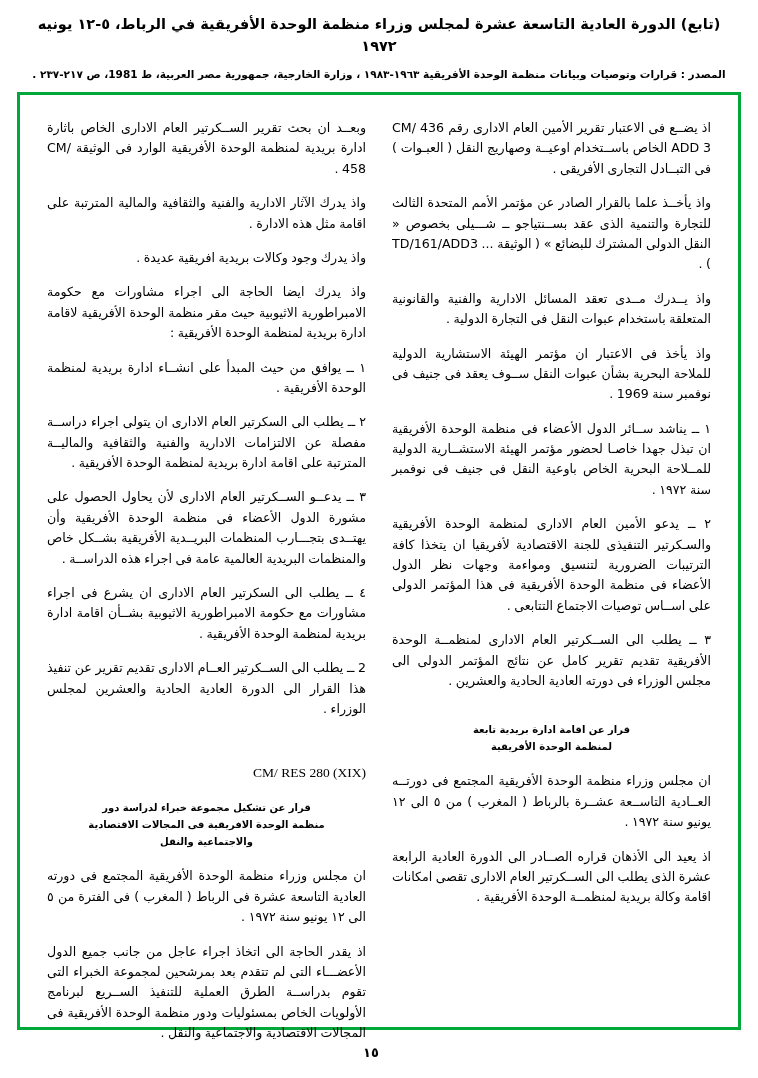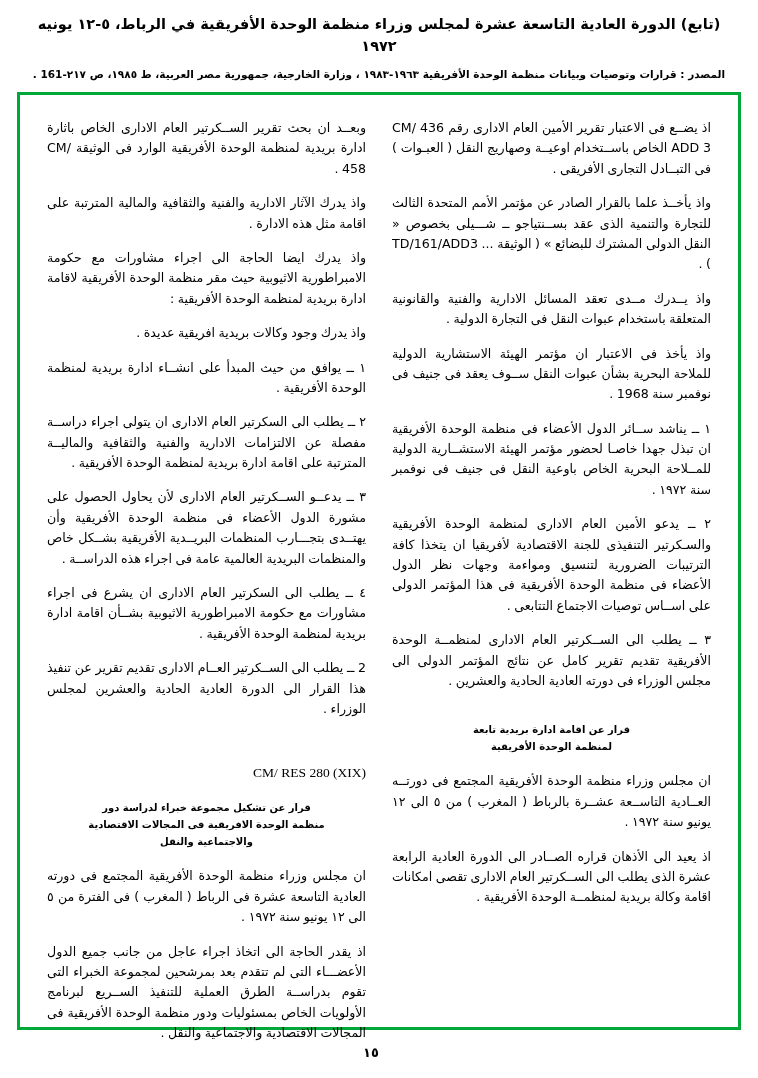--- a/index.html
+++ b/index.html
@@ -102,50 +102,50 @@
     font-weight: bold;
   }
 </style>
 </head>
 <body>
 
 <div class="page">
 
   <div class="header">
     <div class="header-title">(تابع) الدورة العادية التاسعة عشرة لمجلس وزراء منظمة الوحدة الأفريقية في الرباط، ٥-١٢ يونيه ١٩٧٢</div>
-    <div class="header-source">المصدر : قرارات وتوصيات وبيانات منظمة الوحدة الأفريقية ١٩٦٣-١٩٨٣ ، وزارة الخارجية، جمهورية مصر العربية، ط ١٩٨٥، ص ٢١٧-161 .</div>
+    <div class="header-source">المصدر : قرارات وتوصيات وبيانات منظمة الوحدة الأفريقية ١٩٦٣-١٩٨٣ ، وزارة الخارجية، جمهورية مصر العربية، ط 1981، ص ٢١٧-٢٣٧ .</div>
   </div>
 
   <div class="frame"></div>
 
   <div class="columns">
 
     <div class="col">
       <p>اذ يضــع فى الاعتبار تقرير الأمين العام الادارى رقم CM/ 436 ADD 3 الخاص باســتخدام اوعيــة وصهاريج النقل ( العبـوات ) فى التبــادل التجارى الأفريقى .</p>
       <p>واذ يأخــذ علما بالقرار الصادر عن مؤتمر الأمم المتحدة الثالث للتجارة والتنمية الذى عقد بســنتياجو ــ شـــيلى بخصوص « النقل الدولى المشترك للبضائع » ( الوثيقة ... TD/161/ADD3 ) .</p>
       <p>واذ يــدرك مــدى تعقد المسائل الادارية والفنية والقانونية المتعلقة باستخدام عبوات النقل فى التجارة الدولية .</p>
-      <p>واذ يأخذ فى الاعتبار ان مؤتمر الهيئة الاستشارية الدولية للملاحة البحرية بشأن عبوات النقل ســوف يعقد فى جنيف فى نوفمبر سنة 1968 .</p>
+      <p>واذ يأخذ فى الاعتبار ان مؤتمر الهيئة الاستشارية الدولية للملاحة البحرية بشأن عبوات النقل ســوف يعقد فى جنيف فى نوفمبر سنة 1969 .</p>
       <p>١ ــ يناشد ســائر الدول الأعضاء فى منظمة الوحدة الأفريقية ان تبذل جهدا خاصـا لحضور مؤتمر الهيئة الاستشــارية الدولية للمــلاحة البحرية الخاص باوعية النقل فى جنيف فى نوفمبر سنة ١٩٧٢ .</p>
       <p>٢ ــ يدعو الأمين العام الادارى لمنظمة الوحدة الأفريقية والسـكرتير التنفيذى للجنة الاقتصادية لأفريقيا ان يتخذا كافة الترتيبات الضرورية لتنسيق ومواءمة وجهات نظر الدول الأعضاء فى منظمة الوحدة الأفريقية فى هذا المؤتمر الدولى على اســاس توصيات الاجتماع التتابعى .</p>
       <p>٣ ــ يطلب الى الســكرتير العام الادارى لمنظمــة الوحدة الأفريقية تقديم تقرير كامل عن نتائج المؤتمر الدولى الى مجلس الوزراء فى دورته العادية الحادية والعشرين .</p>
 
       <div class="spacer-md"></div>
       <div class="res-title">
         <div>قرار عن اقامة ادارة بريدية تابعة</div>
         <div>لمنظمة الوحدة الأفريقية</div>
       </div>
       <p>ان مجلس وزراء منظمة الوحدة الأفريقية المجتمع فى دورتــه العــادية التاســعة عشــرة بالرباط ( المغرب ) من ٥ الى ١٢ يونيو سنة ١٩٧٢ .</p>
       <p>اذ يعيد الى الأذهان قراره الصــادر الى الدورة العادية الرابعة عشرة الذى يطلب الى الســكرتير العام الادارى تقصى امكانات اقامة وكالة بريدية لمنظمــة الوحدة الأفريقية .</p>
     </div>
 
     <div class="col">
       <p>وبعــد ان بحث تقرير الســكرتير العام الادارى الخاص باثارة ادارة بريدية لمنظمة الوحدة الأفريقية الوارد فى الوثيقة CM/ 458 .</p>
       <p>واذ يدرك الآثار الادارية والفنية والثقافية والمالية المترتبة على اقامة مثل هذه الادارة .</p>
+      <p>واذ يدرك وجود وكالات بريدية افريقية عديدة .</p>
       <p>واذ يدرك ايضا الحاجة الى اجراء مشاورات مع حكومة الامبراطورية الاثيوبية حيث مقر منظمة الوحدة الأفريقية لاقامة ادارة بريدية لمنظمة الوحدة الأفريقية :</p>
-      <p>واذ يدرك وجود وكالات بريدية افريقية عديدة .</p>
       <p>١ ــ يوافق من حيث المبدأ على انشــاء ادارة بريدية لمنظمة الوحدة الأفريقية .</p>
       <p>٢ ــ يطلب الى السكرتير العام الادارى ان يتولى اجراء دراســة مفصلة عن الالتزامات الادارية والفنية والثقافية والماليــة المترتبة على اقامة ادارة بريدية لمنظمة الوحدة الأفريقية .</p>
       <p>٣ ــ يدعــو الســكرتير العام الادارى لأن يحاول الحصول على مشورة الدول الأعضاء فى منظمة الوحدة الأفريقية وأن يهتــدى بتجـــارب المنظمات البريــدية الأفريقية بشــكل خاص والمنظمات البريدية العالمية عامة فى اجراء هذه الدراســة .</p>
       <p>٤ ــ يطلب الى السكرتير العام الادارى ان يشرع فى اجراء مشاورات مع حكومة الامبراطورية الاثيوبية بشــأن اقامة ادارة بريدية لمنظمة الوحدة الأفريقية .</p>
       <p>2 ــ يطلب الى الســكرتير العــام الادارى تقديم تقرير عن تنفيذ هذا القرار الى الدورة العادية الحادية والعشرين لمجلس الوزراء .</p>
 
       <div class="spacer-sm"></div>
       <div class="res-id">CM/ RES 280 (XIX)</div>
       <div class="res-title">
         <div>قرار عن تشكيل مجموعة خبراء لدراسة دور</div>

